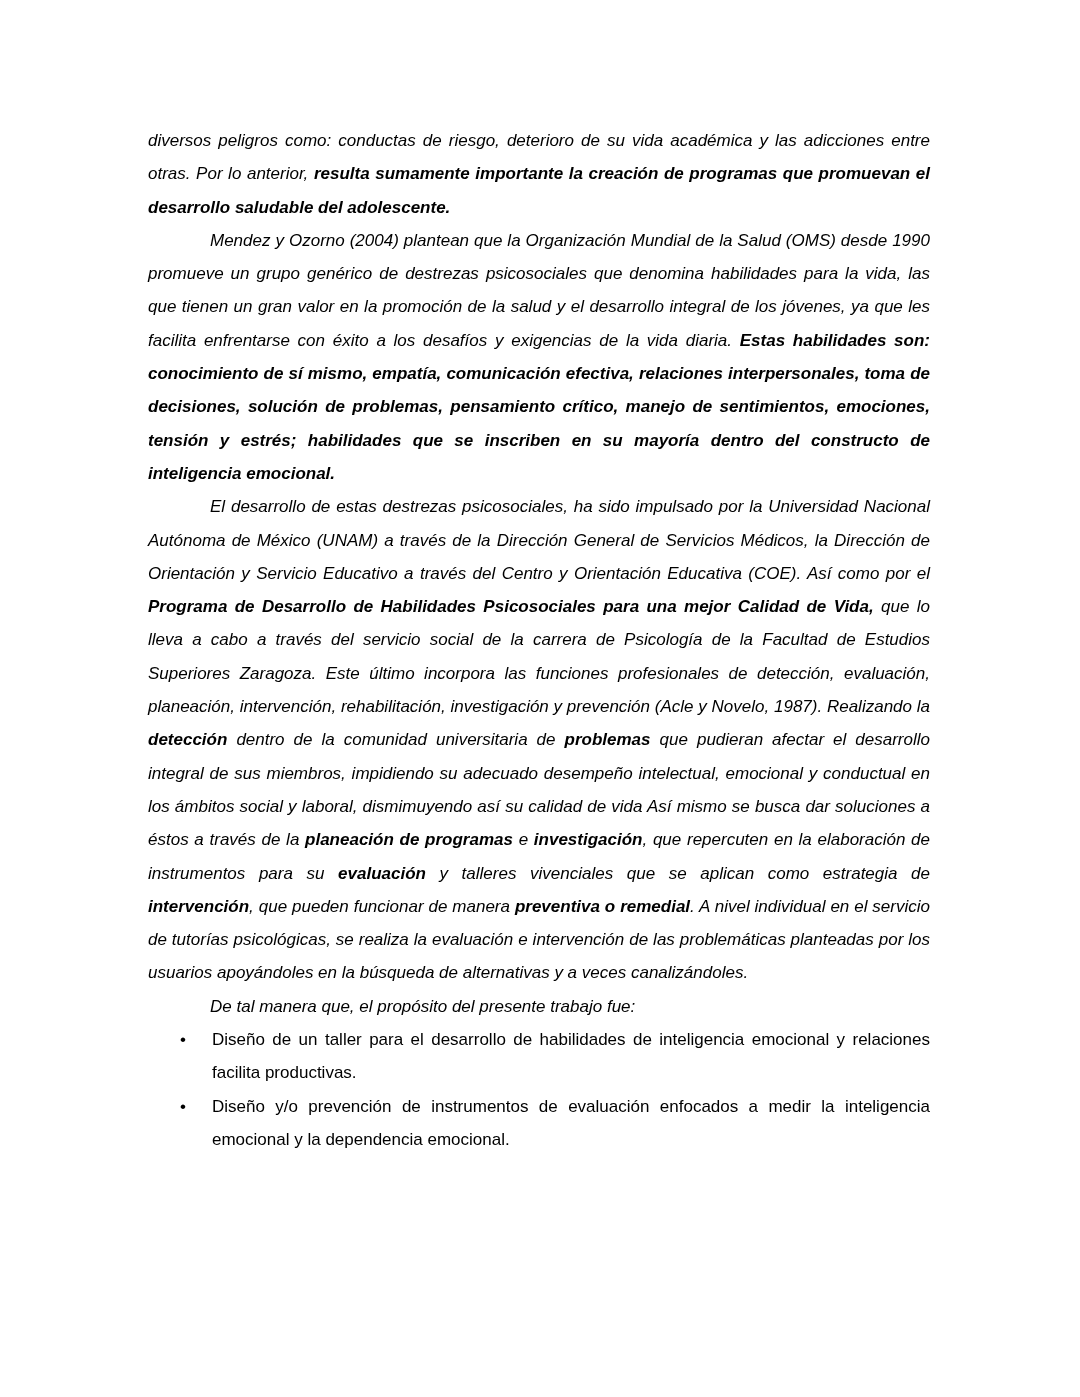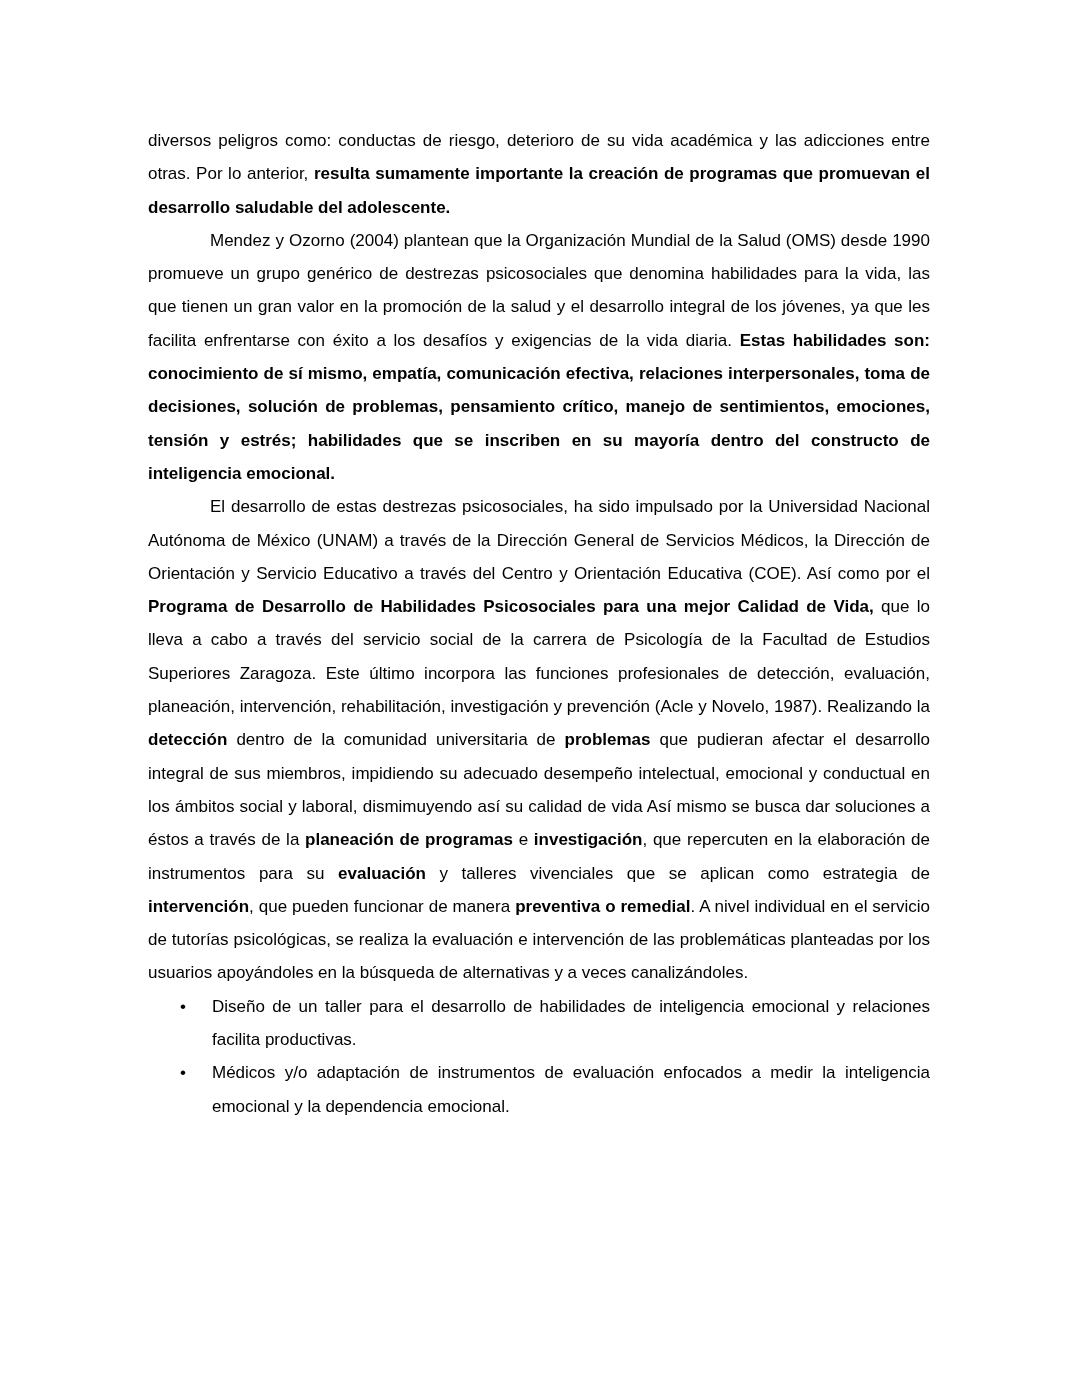--- a/index.html
+++ b/index.html
@@ -21,20 +21,21 @@
     width: 782px;
     font-family: "Liberation Sans", sans-serif;
     font-size: 17px;
     line-height: 33.3px;
     color: #000000;
     text-align: justify;
   }
   p.para {
     margin: 0;
     padding: 0;
+    font-style: italic;
   }
   p.para.indent {
     text-indent: 62px;
   }
   .bold {
     font-weight: bold;
   }
   .bullet-item {
     display: flex;
     align-items: flex-start;
@@ -51,22 +52,23 @@
   }
 </style>
 </head>
 <body>
 
 <div class="page">
   <div class="content">
       <p class="para"><span>diversos peligros como: conductas de riesgo, deterioro de su vida académica y las adicciones entre otras. Por lo anterior, </span><span class="bold">resulta sumamente importante la creación de programas que promuevan el desarrollo saludable del adolescente.</span></p>
       <p class="para indent"><span>Mendez y Ozorno (2004) plantean que la Organización Mundial de la Salud (OMS) desde 1990 promueve un grupo genérico de destrezas psicosociales que denomina habilidades para la vida, las que tienen un gran valor en la promoción de la salud y el desarrollo integral de los jóvenes, ya que les facilita enfrentarse con éxito a los desafíos y exigencias de la vida diaria. </span><span class="bold">Estas habilidades son: conocimiento de sí mismo, empatía, comunicación efectiva, relaciones interpersonales, toma de decisiones, solución de problemas, pensamiento crítico, manejo de sentimientos, emociones, tensión y estrés; habilidades que se inscriben en su mayoría dentro del constructo de inteligencia emocional.</span></p>
       <p class="para indent"><span>El desarrollo de estas destrezas psicosociales, ha sido impulsado por la Universidad Nacional Autónoma de México (UNAM) a través de la Dirección General de Servicios Médicos, la Dirección de Orientación y Servicio Educativo a través del Centro y Orientación Educativa (COE). Así como por el </span><span class="bold">Programa de Desarrollo de Habilidades Psicosociales para una mejor Calidad de Vida,</span><span> que lo lleva a cabo a través del servicio social de la carrera de Psicología de la Facultad de Estudios Superiores Zaragoza. Este último incorpora las funciones profesionales de detección, evaluación, planeación, intervención, rehabilitación, investigación y prevención (Acle y Novelo, 1987). Realizando la </span><span class="bold">detección</span><span> dentro de la comunidad universitaria de </span><span class="bold">problemas</span><span> que pudieran afectar el desarrollo integral de sus miembros, impidiendo su adecuado desempeño intelectual, emocional y conductual en los ámbitos social y laboral, dismimuyendo así su calidad de vida Así mismo se busca dar soluciones a éstos a través de la </span><span class="bold">planeación de programas</span><span> e </span><span class="bold">investigación</span><span>, que repercuten en la elaboración de instrumentos para su </span><span class="bold">evaluación</span><span> y talleres vivenciales que se aplican como estrategia de </span><span class="bold">intervención</span><span>, que pueden funcionar de manera </span><span class="bold">preventiva o remedial</span><span>. A nivel individual en el servicio de tutorías psicológicas, se realiza la evaluación e intervención de las problemáticas planteadas por los usuarios apoyándoles en la búsqueda de alternativas y a veces canalizándoles.</span></p>
+      <p class="para indent"><span>De tal manera que, el propósito del presente trabajo fue:</span></p>
       <div class="bullet-item">
         <span class="bullet-marker">•</span>
         <span class="bullet-text"><span>Diseño de un taller para el desarrollo de habilidades de inteligencia emocional y relaciones facilita productivas.</span></span>
       </div>
       <div class="bullet-item">
         <span class="bullet-marker">•</span>
-        <span class="bullet-text"><span>Médicos y/o adaptación de instrumentos de evaluación enfocados a medir la inteligencia emocional y la dependencia emocional.</span></span>
+        <span class="bullet-text"><span>Diseño y/o prevención de instrumentos de evaluación enfocados a medir la inteligencia emocional y la dependencia emocional.</span></span>
       </div>
     </div>
 </div>
 
 </body></html>

